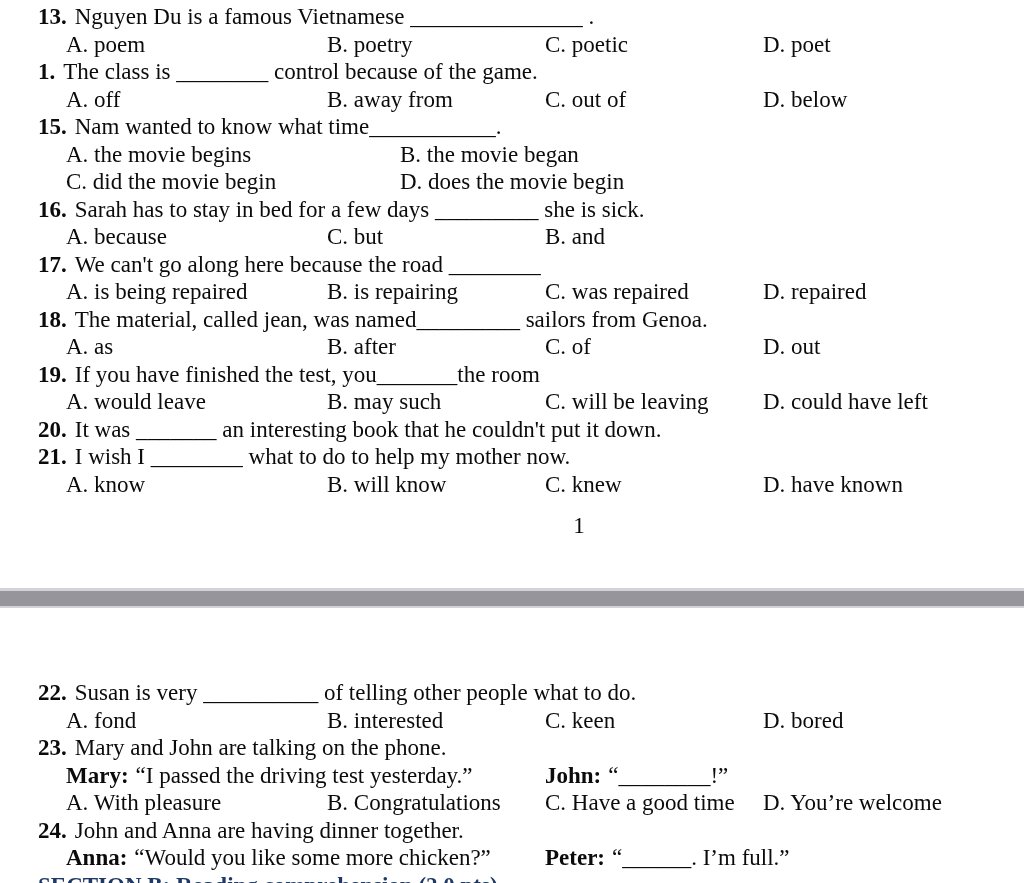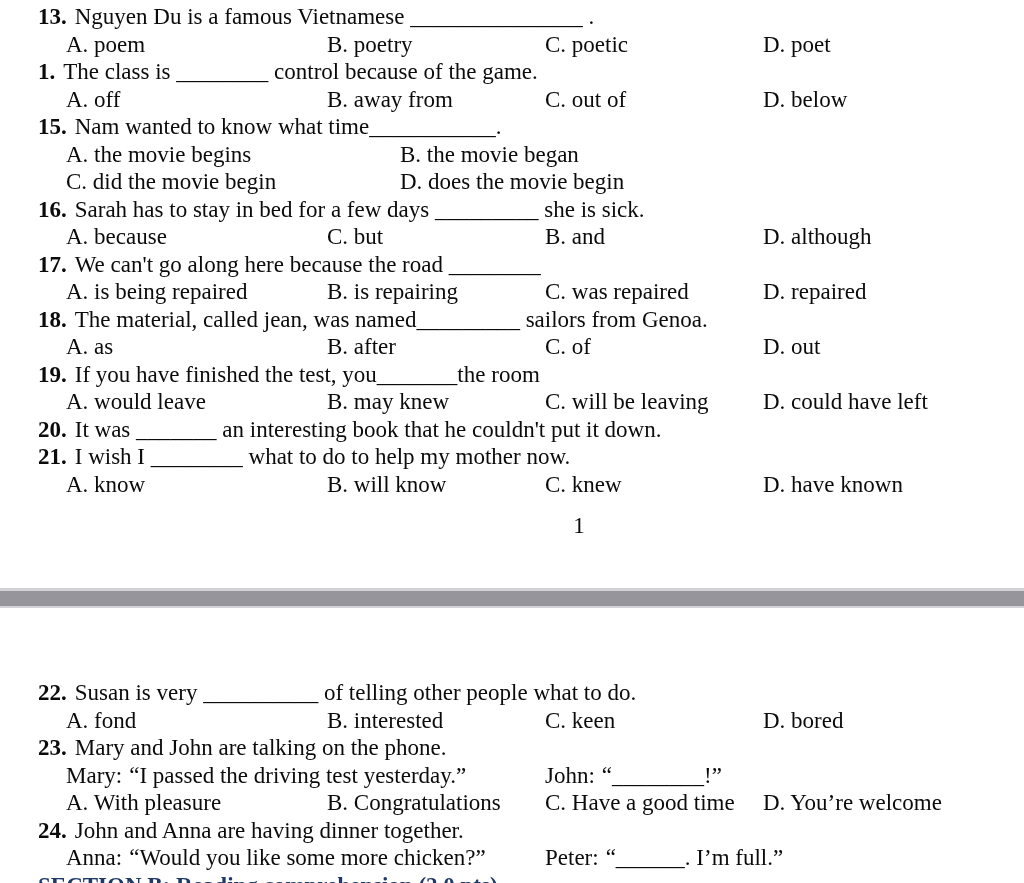--- a/index.html
+++ b/index.html
@@ -13,21 +13,21 @@
   }
   .page { background:#ffffff; overflow:hidden; }
   #page1 { height:588px; padding:3px 8px 0 38px; }
   #page2 { height:329px; padding:45px 20px 0 38px;margin-top:26px; }
   .line { line-height:27.5px; white-space:nowrap; }
   .qnum { font-weight:bold; padding-right:8px; }
   .opts { margin-left:28px; display:grid; line-height:27.5px; white-space:nowrap; }
   .opts4 { grid-template-columns:261px 218px 218px auto; }
   .opts2 { grid-template-columns:334px auto; }
   .dialogue { margin-left:28px; display:grid; grid-template-columns:479px auto; line-height:27.5px; white-space:nowrap; }
-  .speaker { font-weight:normal; padding-right:7px; }
+  .speaker { font-weight:bold; padding-right:7px; }
   .pagenum { text-align:center; line-height:27.5px; margin-top:14px; transform:translateX(52px); }
   .pagebreak { height:20px; background:#95959b; border-top:3px solid #d3d3d7; border-bottom:2px solid #d3d3d7; }
   .section-heading { color:#1f3864; font-weight:bold; }
 </style>
 </head>
 <body>
 
 <div class="page" id="page1">
 
   <div class="line"><span class="qnum">13.</span><span>Nguyen Du is a famous Vietnamese _______________ .</span></div>
@@ -54,21 +54,20 @@
   <div class="opts opts2">
     <span>C. did the movie begin</span>
     <span>D. does the movie begin</span>
   </div>
 
   <div class="line"><span class="qnum">16.</span><span>Sarah has to stay in bed for a few days _________ she is sick.</span></div>
   <div class="opts opts4">
     <span>A. because</span>
     <span>C. but</span>
     <span>B. and</span>
-    <span>D. although</span>
   </div>
 
   <div class="line"><span class="qnum">17.</span><span>We can't go along here because the road ________</span></div>
   <div class="opts opts4">
     <span>A. is being repaired</span>
     <span>B. is repairing</span>
     <span>C. was repaired</span>
     <span>D. repaired</span>
   </div>
 
@@ -76,21 +75,21 @@
   <div class="opts opts4">
     <span>A. as</span>
     <span>B. after</span>
     <span>C. of</span>
     <span>D. out</span>
   </div>
 
   <div class="line"><span class="qnum">19.</span><span>If you have finished the test, you_______the room</span></div>
   <div class="opts opts4">
     <span>A. would leave</span>
-    <span>B. may knew</span>
+    <span>B. may such</span>
     <span>C. will be leaving</span>
     <span>D. could have left</span>
   </div>
 
   <div class="line"><span class="qnum">20.</span><span>It was _______ an interesting book that he couldn't put it down.</span></div>
 
   <div class="line"><span class="qnum">21.</span><span>I wish I ________ what to do to help my mother now.</span></div>
   <div class="opts opts4">
     <span>A. know</span>
     <span>B. will know</span>

